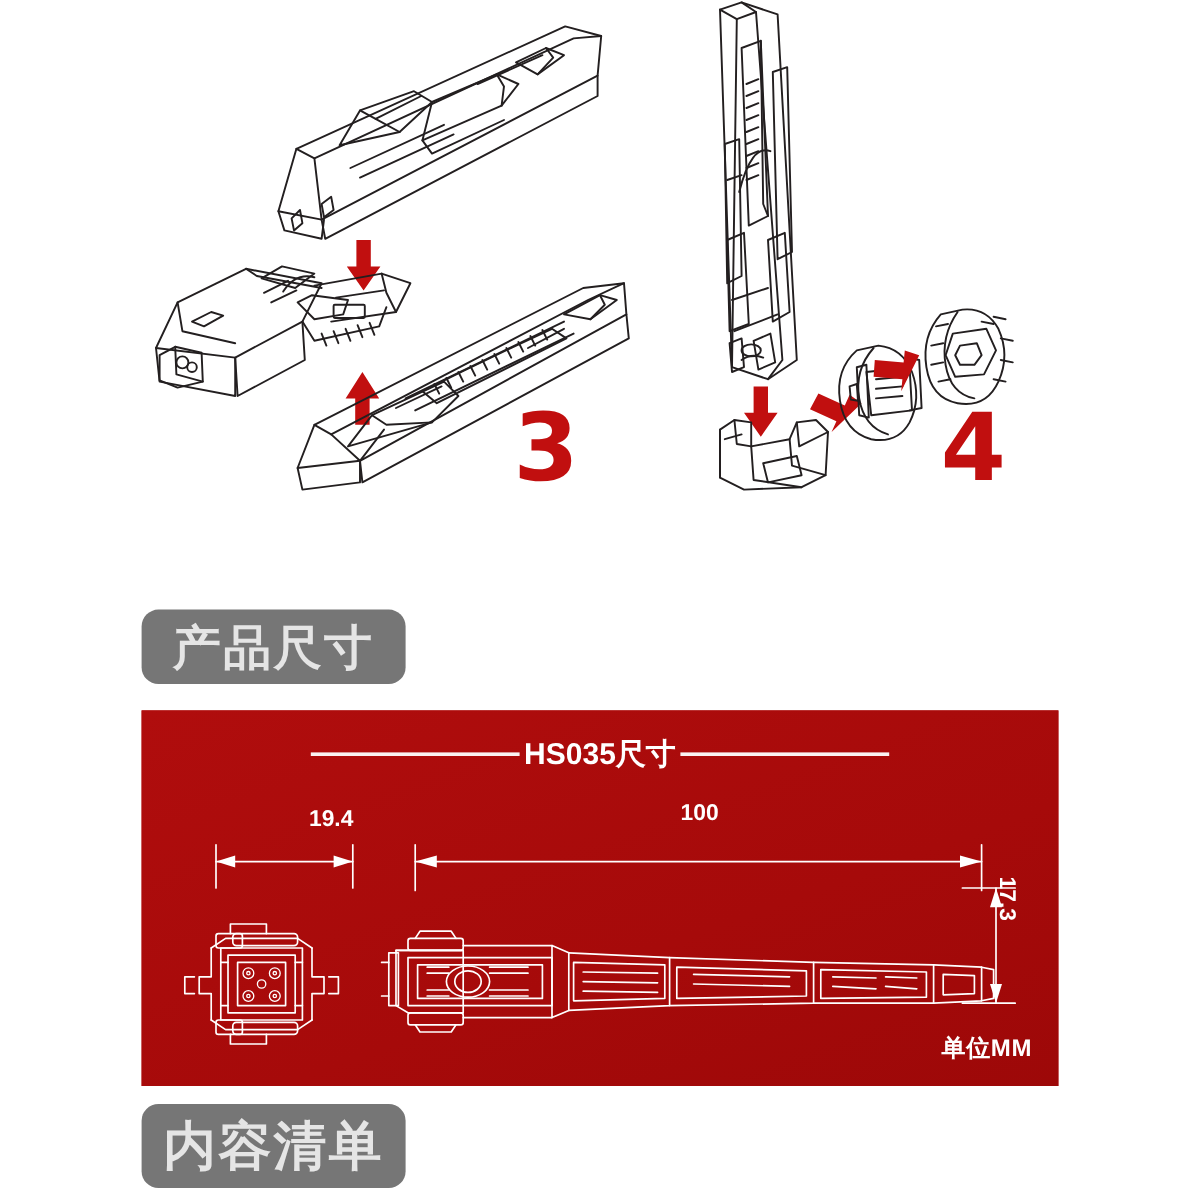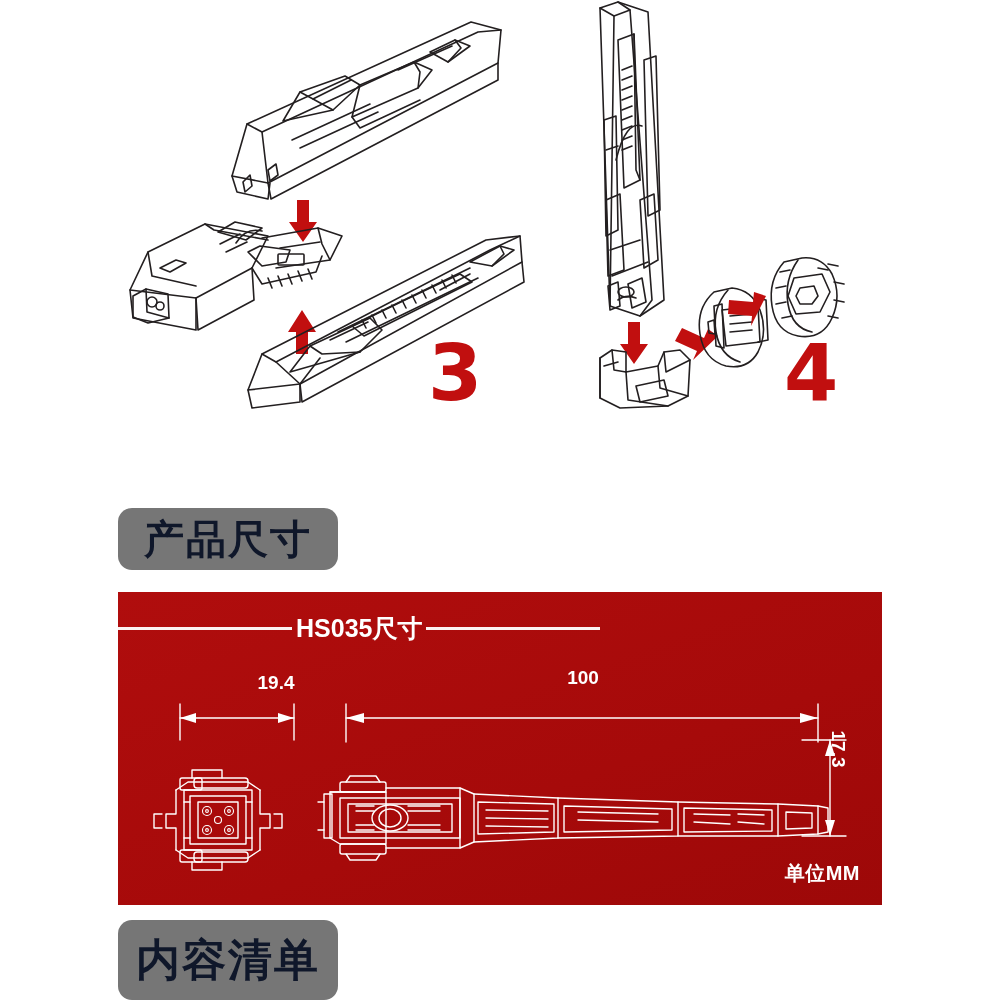--- a/index.html
+++ b/index.html
@@ -29,36 +29,36 @@
     font-size:23px;font-weight:bold;color:#a5a5a5;
     margin-left:2px;padding-bottom:3px;letter-spacing:0px;
   }
 
   
   .badge{
     position:absolute;
     background:#767676;
     border-radius:14px;
     display:flex;align-items:center;justify-content:center;
-    color:#0f172a;font-weight:bold;
+    color:#e5e5e5;font-weight:bold;
     letter-spacing:2px;
   }
   .badge-size{left:118px;top:508px;width:220px;height:62px;font-size:40px;}
-  .badge-list{left:118px;top:920px;width:220px;height:80px;font-size:44px;}
+  .badge-list{left:118px;top:920px;width:220px;height:70px;font-size:44px;}
 
   
   .redpanel{
     position:absolute;left:118px;top:592px;width:764px;height:313px;
     background:#ac0b0b;
     background-image:linear-gradient(160deg,#b00d0d 0%,#a60a0a 60%,#9d0808 100%);
     overflow:hidden;
   }
   .red-title{
     position:absolute;left:0;top:20px;width:100%;
-    display:flex;align-items:center;
+    display:flex;align-items:center;justify-content:center;
     gap:4px;
   }
   .red-title .rule{height:3px;background:#ffffff;width:174px;opacity:.95;}
   .red-title .txt{
     color:#ffffff;font-size:25px;font-weight:bold;letter-spacing:0px;
     white-space:nowrap;
   }
   .unit{
     position:absolute;right:22px;bottom:18px;
     color:#ffffff;font-size:20px;font-weight:bold;letter-spacing:.5px;

